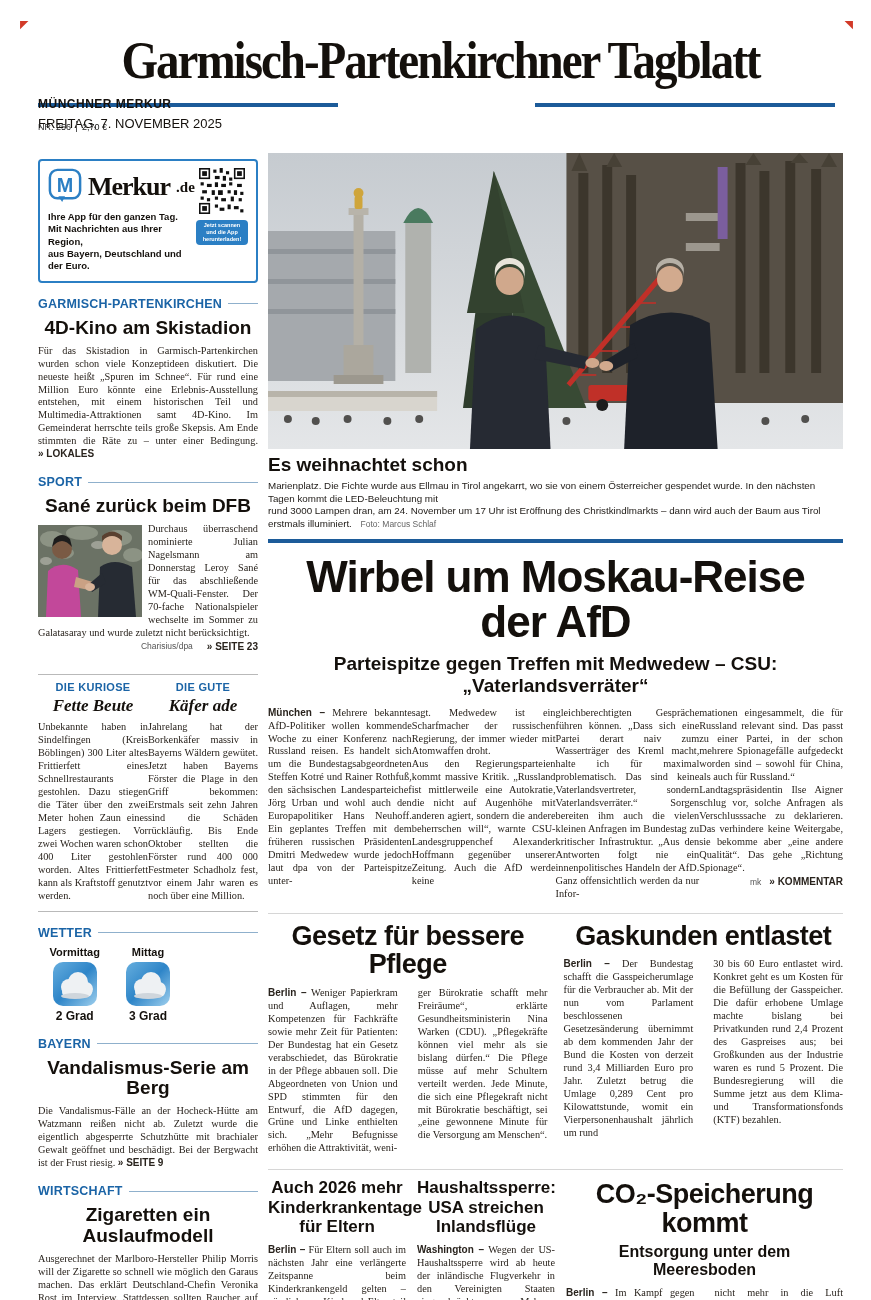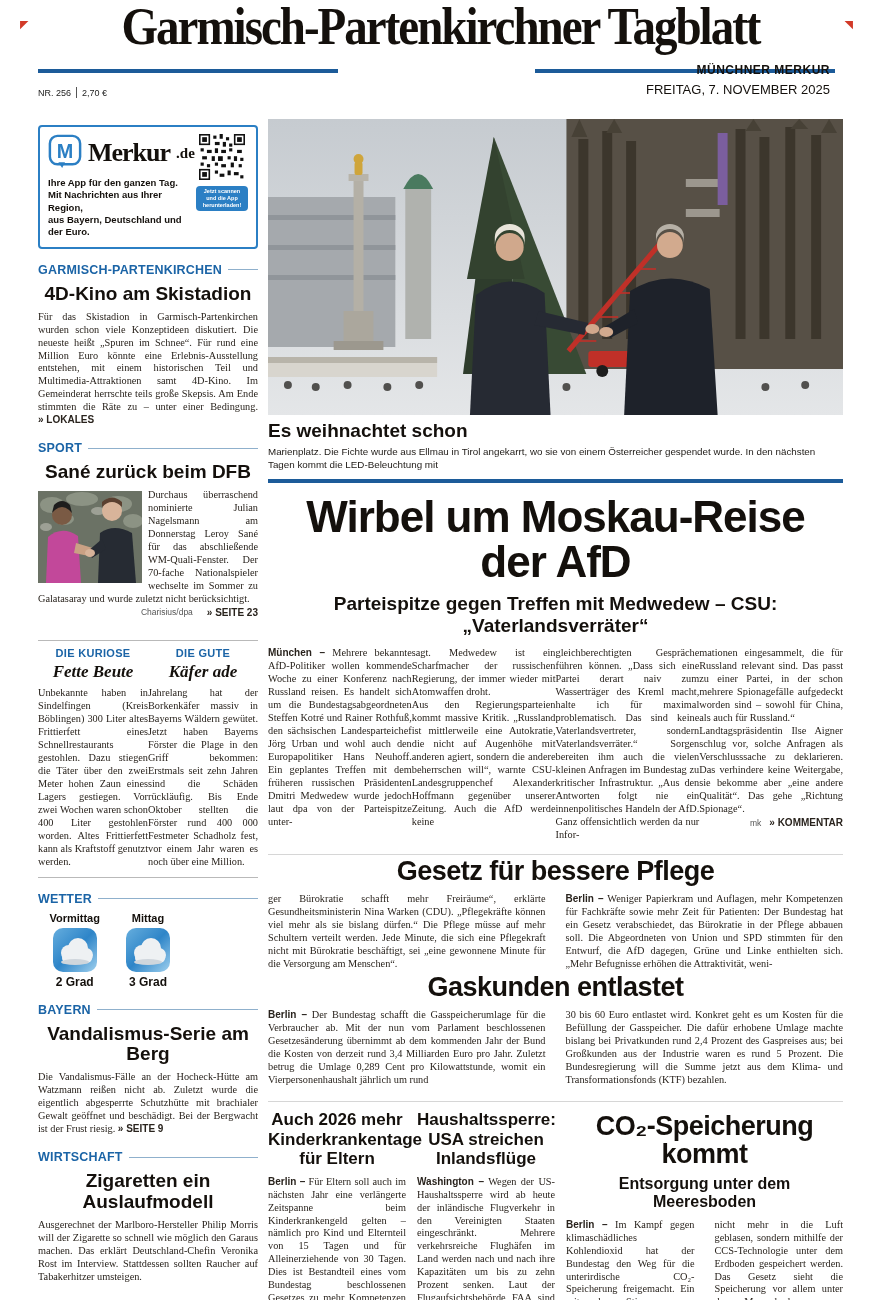--- a/index.html
+++ b/index.html
@@ -3,28 +3,28 @@
 <meta charset="utf-8">
 <style>
   html,body{margin:0;padding:0}
   body{width:871px;height:1300px;background:#fff;overflow:hidden;position:relative;
        font-family:"Liberation Serif",serif;color:#29231d}
   .page{padding:0 28px 0 38px;position:relative}
   .printmark{position:absolute;top:18px;font-size:11px;color:#d23a28;font-family:"DejaVu Sans",sans-serif}
   .printmark.l{left:20px}.printmark.r{right:18px}
 
   
-  .masthead{text-align:center;}
+  .masthead{text-align:center;padding-top:34px}
   .masthead h1{margin:0;font:bold 47px/1 "Liberation Serif",serif;letter-spacing:-2px;color:#14100c;
                transform:scaleY(1.12);transform-origin:top}
   .mastsub{position:relative;height:48px;margin-top:16px}
   .mastsub .line{position:absolute;top:6px;height:4px;background:#1c5b99}
   .mastsub .line.l{left:0;width:300px}
   .mastsub .line.r{right:8px;width:300px}
-  .mastsub .center{position:absolute;left:0;right:13px;text-align:right;font-family:"Liberation Sans",sans-serif}
+  .mastsub .center{position:absolute;left:0;right:13px;text-align:left;font-family:"Liberation Sans",sans-serif}
   .pubname{font-weight:bold;font-size:12px;letter-spacing:.5px;color:#14100c}
   .pubdate{font-weight:normal;font-size:13px;margin-top:5px;color:#14100c}
   .issueinfo{position:absolute;left:0;top:24px;font:9px "Liberation Sans",sans-serif;color:#222;
              display:flex;align-items:center;gap:5px}
   .issueinfo .sep{width:1px;height:11px;background:#555}
 
   
   .content{display:grid;grid-template-columns:220px 1fr;column-gap:10px;margin-top:8px}
 
   
@@ -73,21 +73,21 @@
   .capcredit{font-size:8.5px;color:#666;margin-left:6px}
   .bluerule{height:4px;background:#1c5b99;margin-top:8px}
 
   .leadhead{font:bold 44px/1.02 "Liberation Sans",sans-serif;color:#14100c;text-align:center;
             margin:12px 0 8px;letter-spacing:-1px}
   .leadsub{font:bold 19px "Liberation Sans",sans-serif;color:#14100c;text-align:center;margin-bottom:10px}
   .cols4{display:grid;grid-template-columns:repeat(4,1fr);}
   .authline{display:flex;align-items:baseline;justify-content:flex-end;gap:8px;margin-top:1px}
   .authline .author{font:8.5px "Liberation Sans",sans-serif;color:#555}
 
-  .duo{display:grid;grid-template-columns:1fr;column-gap:16px;margin-top:12px;border-top:1px solid #d6d6d6;}
+  .duo{display:grid;grid-template-columns:1fr 1fr;column-gap:16px;margin-top:12px;border-top:1px solid #d6d6d6;padding-top:6px}
   .h-article{font:bold 27px/1.05 "Liberation Sans",sans-serif;color:#14100c;text-align:center;margin:2px 0 8px;letter-spacing:-.5px}
   .cols2{display:grid;grid-template-columns:1fr 1fr;column-gap:20px}
 
   .bottomrow{display:grid;grid-template-columns:138px 138px 1fr;column-gap:11px;margin-top:14px;
              border-top:1px solid #d6d6d6;padding-top:8px}
   .h-small{font:bold 17px/1.15 "Liberation Sans",sans-serif;text-align:center;color:#14100c;margin:0 0 7px;white-space:pre-line}
   .h-subtitle{font:bold 16px "Liberation Sans",sans-serif;text-align:center;color:#14100c;margin:-2px 0 8px}
 </style>
 </head>
 <body>
@@ -391,20 +391,22 @@
           <path d="M368 190 L338 208 L344 219 L372 204 Z" fill="#1e222a"></path>
           <ellipse cx="340" cy="213" rx="7" ry="5" fill="#d2aa8e"></ellipse>
         </svg>
       </figure>
 
       <div class="captionrow">
         <div>
           <div class="captitle">Es weihnachtet schon</div>
         </div>
         <div class="captext">Marienplatz. Die Fichte wurde aus Ellmau in Tirol angekarrt, wo sie von einem Österreicher gespendet wurde. In den nächsten Tagen kommt die LED-Beleuchtung mit</div>
+        <div class="captext"><span>rund 3000 Lampen dran, am 24. November um 17 Uhr ist Eröffnung des Christkindlmarkts – dann wird auch der Baum aus Tirol erstmals illuminiert.</span>
+          <span class="capcredit">Foto: Marcus Schlaf</span></div>
       </div>
       <div class="bluerule"></div>
 
       <article>
         <h2 class="leadhead">Wirbel um Moskau-Reise der AfD</h2>
         <div class="leadsub">Parteispitze gegen Treffen mit Medwedew – CSU: „Vaterlandsverräter“</div>
         <div class="cols4">
           <p class="bt"><b class="dl">München –</b>
             <span class="pre">Mehrere bekannte AfD-Politiker wollen kommende Woche zu einer Konferenz nach Russland reisen. Es handelt sich um die Bundestagsabgeordneten Steffen Kotré und Rainer Rothfuß, den sächsischen Landesparteichef Jörg Urban und wohl auch den Europapolitiker Hans Neuhoff. Ein geplantes Treffen mit dem früheren russischen Präsidenten Dmitri Medwedew wurde jedoch laut dpa von der Parteispitze unter-</span></p>
           <p class="bt pre">sagt. Medwedew ist ein Scharfmacher der russischen Regierung, der immer wieder mit Atomwaffen droht.
@@ -418,23 +420,23 @@
               <b class="ref">» KOMMENTAR</b>
             </div>
           </div>
         </div>
       </article>
 
       <div class="duo">
         <article>
           <h3 class="h-article">Gesetz für bessere Pflege</h3>
           <div class="cols2">
-            <p class="bt pre">ger Bürokratie schafft mehr Freiräume“, erklärte Gesundheitsministerin Nina Warken (CDU). „Pflegekräfte können viel mehr als sie bislang dürfen.“ Die Pflege müsse auf mehr Schultern verteilt werden. Jede Minute, die sich eine Pflegekraft nicht mit Bürokratie beschäftigt, sei „eine gewonnene Minute für die Versorgung am Menschen“.</p>
             <p class="bt"><b class="dl">Berlin –</b>
               <span class="pre">Weniger Papierkram und Auflagen, mehr Kompetenzen für Fachkräfte sowie mehr Zeit für Patienten: Der Bundestag hat ein Gesetz verabschiedet, das Bürokratie in der Pflege abbauen soll. Die Abgeordneten von Union und SPD stimmten für den Entwurf, die AfD dagegen, Grüne und Linke enthielten sich. „Mehr Befugnisse erhöhen die Attraktivität, weni-</span></p>
+            <p class="bt pre">ger Bürokratie schafft mehr Freiräume“, erklärte Gesundheitsministerin Nina Warken (CDU). „Pflegekräfte können viel mehr als sie bislang dürfen.“ Die Pflege müsse auf mehr Schultern verteilt werden. Jede Minute, die sich eine Pflegekraft nicht mit Bürokratie beschäftigt, sei „eine gewonnene Minute für die Versorgung am Menschen“.</p>
           </div>
         </article>
         <article>
           <h3 class="h-article">Gaskunden entlastet</h3>
           <div class="cols2">
             <p class="bt"><b class="dl">Berlin –</b>
               <span class="pre">Der Bundestag schafft die Gasspeicherumlage für die Verbraucher ab. Mit der nun vom Parlament beschlossenen Gesetzesänderung übernimmt ab dem kommenden Jahr der Bund die Kosten von derzeit rund 3,4 Milliarden Euro pro Jahr. Zuletzt betrug die Umlage 0,289 Cent pro Kilowattstunde, womit ein Vierpersonenhaushalt jährlich um rund</span></p>
             <p class="bt pre">30 bis 60 Euro entlastet wird. Konkret geht es um Kosten für die Befüllung der Gasspeicher. Die dafür erhobene Umlage machte bislang bei Privatkunden rund 2,4 Prozent des Gaspreises aus; bei Großkunden aus der Industrie waren es rund 5 Prozent. Die Bundesregierung will die Summe jetzt aus dem Klima- und Transformationsfonds (KTF) bezahlen.</p>
           </div>
         </article>

